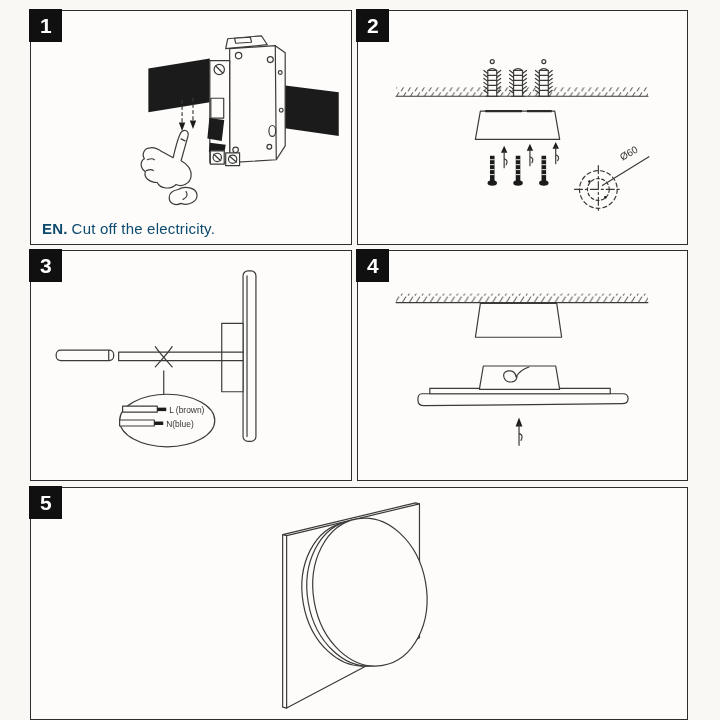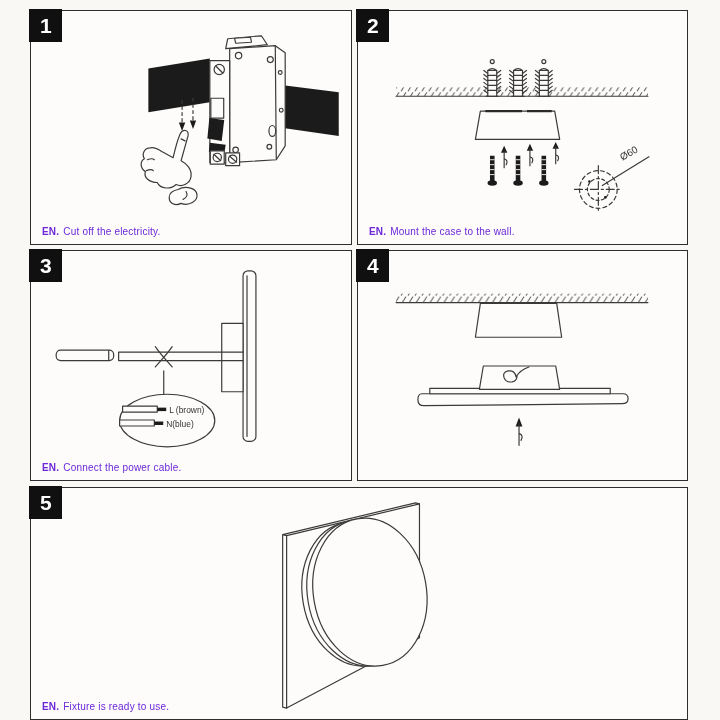--- a/index.html
+++ b/index.html
@@ -18,21 +18,21 @@
   #p3{left:30px;top:250px;width:322px;height:231px;}
   #p4{left:357px;top:250px;width:331px;height:231px;}
   #p5{left:30px;top:487px;width:658px;height:233px;}
   .badge{
     position:absolute;top:-1.6px;left:-1.6px;width:33px;height:33px;
     background:#101010;color:#fff;display:flex;align-items:center;justify-content:center;
     font-size:21px;font-weight:bold;z-index:3;
   }
   .caption{
     position:absolute;left:11px;bottom:7px;z-index:3;
-    font-size:10px;color:#6d28d9;letter-spacing:.2px;white-space:nowrap;
+    font-size:15px;color:#0c4a6e;letter-spacing:.2px;white-space:nowrap;
   }
   .caption b{margin-right:4px;}
   svg.illus{position:absolute;left:0;top:0;width:100%;height:100%;}
   .ln{stroke:#3a3a3a;fill:none;stroke-width:1.2;stroke-linecap:round;stroke-linejoin:round;}
   .wh{fill:#fdfcfa;}
   .bk{fill:#1b1b1b;stroke:none;}
   svg text{font-family:"Liberation Sans",sans-serif;fill:#333;}
 </style>
 </head>
 <body>
@@ -145,23 +145,20 @@
       <g>
         <circle class="ln" stroke-dasharray="4,3" cx="242" cy="180" r="19"></circle>
         <circle class="ln" stroke-dasharray="3,2.5" cx="242" cy="180" r="11"></circle>
         <path class="ln" stroke-dasharray="8,3,2,3" d="M218,180 H266 M242,156 V204"></path>
         <circle class="bk" cx="233" cy="172" r="1.3"></circle>
         <circle class="bk" cx="249" cy="188" r="1.3"></circle>
         <path class="ln" d="M246,176 L293,147"></path>
         <text x="266" y="151" font-size="10" transform="rotate(-29 266 151)">Ø60</text>
       </g>
     </svg>
-    <div class="caption">
-      <b>EN.</b><span>Mount the case to the wall.</span>
-    </div>
   </div>
 
   <div class="panel" id="p3">
     <div class="badge">3</div>
     <svg class="illus" viewBox="0 0 322 231">
       <g>
         <rect class="ln wh" x="213.5" y="20" width="13" height="172" rx="5"></rect>
         <path class="ln" d="M217.5,25 V187"></path>
         <polygon class="ln wh" points="192,73 213.5,73 213.5,142 192,142"></polygon>
       </g>
@@ -175,23 +172,20 @@
         <path class="ln" d="M133.5,121 V146"></path>
         <ellipse class="ln wh" cx="137" cy="171" rx="48" ry="26.5"></ellipse>
         <rect class="ln wh" x="92" y="156.5" width="35" height="6"></rect>
         <rect class="bk" x="127" y="158" width="9" height="3.5"></rect>
         <rect class="ln wh" x="89" y="170.5" width="35" height="6"></rect>
         <rect class="bk" x="124" y="172" width="9" height="3.5"></rect>
         <text x="139" y="163" font-size="8.5">L (brown)</text>
         <text x="136" y="177.5" font-size="8.5">N(blue)</text>
       </g>
     </svg>
-    <div class="caption">
-      <b>EN.</b><span>Connect the power cable.</span>
-    </div>
   </div>
 
   <div class="panel" id="p4">
     <div class="badge">4</div>
     <svg class="illus" viewBox="0 0 331 231">
       <defs>
         <pattern id="hpB" patternUnits="userSpaceOnUse" width="7" height="9">
           <path d="M1,9 L6,1" stroke="#3a3a3a" stroke-width="1"></path>
         </pattern>
       </defs>
@@ -222,18 +216,15 @@
       <g>
         <polygon class="ln wh" points="256,48 390,16 390,151 256,222"></polygon>
         <path class="ln" d="M386,15 L252,47 L252,221 L256,222 M386,15 L390,16 M252,47 L256,48"></path>
       </g>
       <g>
         <ellipse class="ln wh" transform="rotate(-10 327 107)" cx="327" cy="107" rx="55" ry="73"></ellipse>
         <ellipse class="ln wh" transform="rotate(-10 333 106)" cx="333" cy="106" rx="56" ry="74"></ellipse>
         <ellipse class="ln wh" transform="rotate(-10 340 105)" cx="340" cy="105" rx="57" ry="75"></ellipse>
       </g>
     </svg>
-    <div class="caption">
-      <b>EN.</b><span>Fixture is ready to use.</span>
-    </div>
   </div>
 
 </div>
 
 </body></html>

